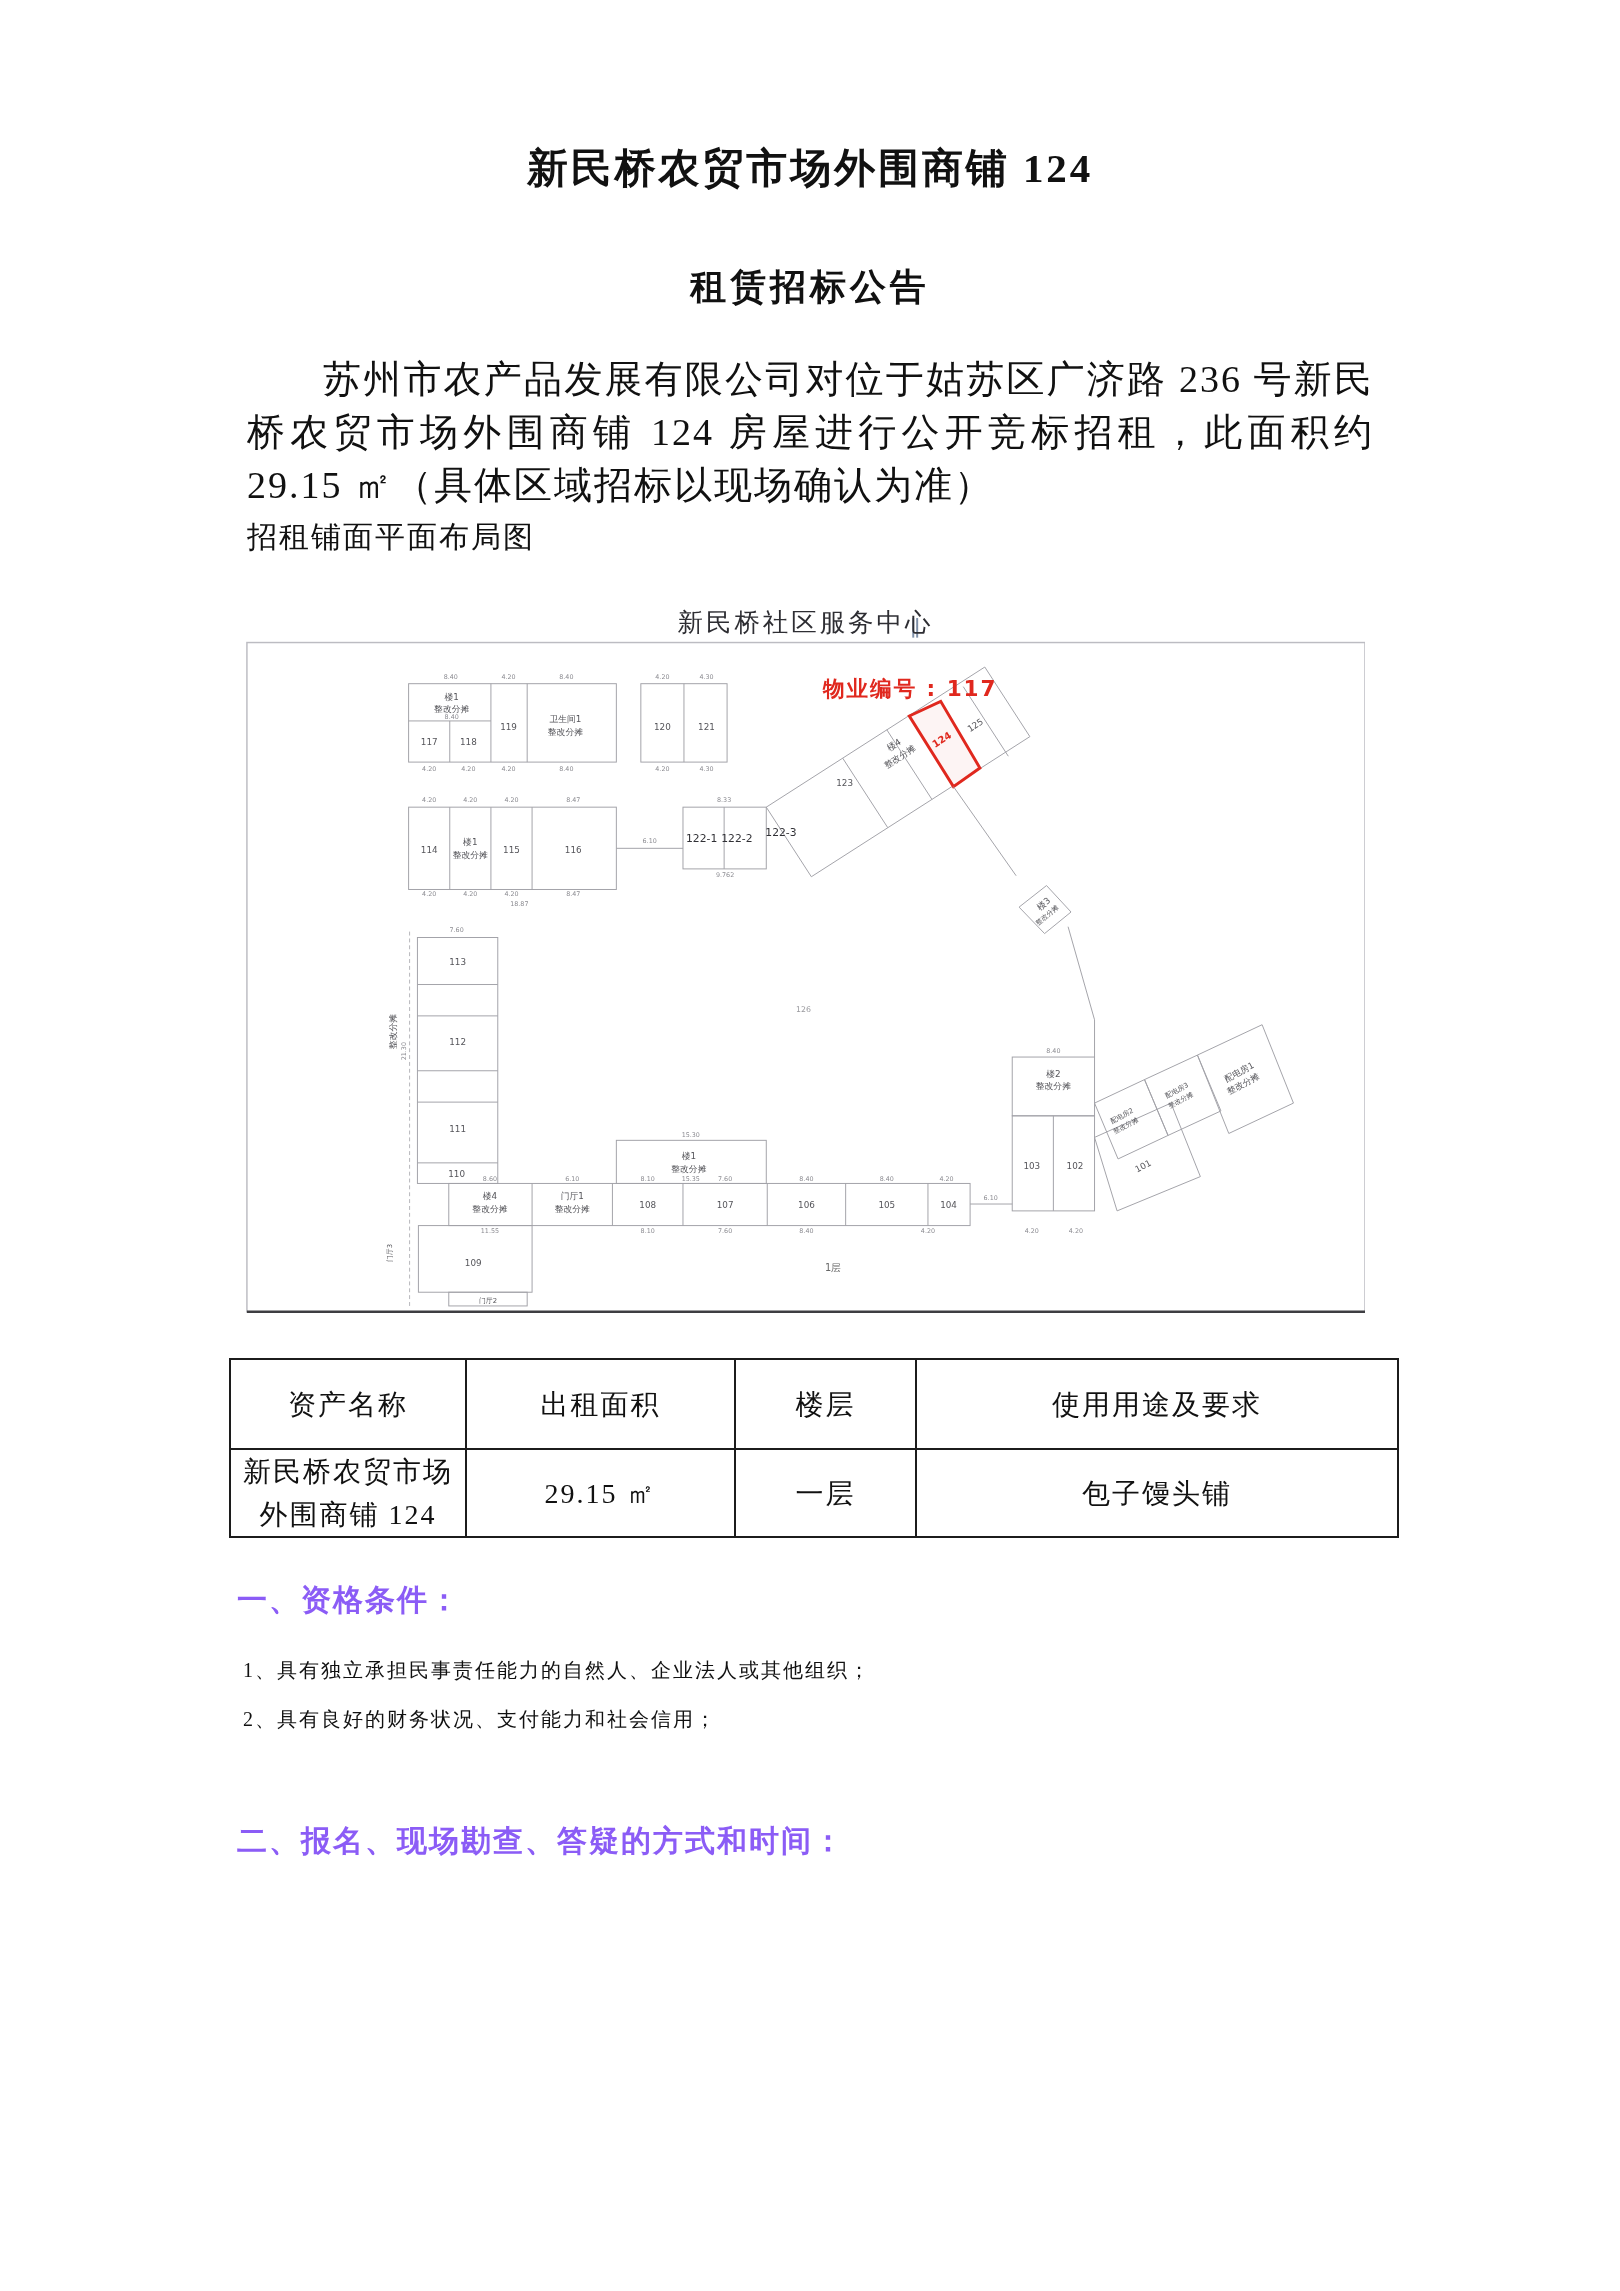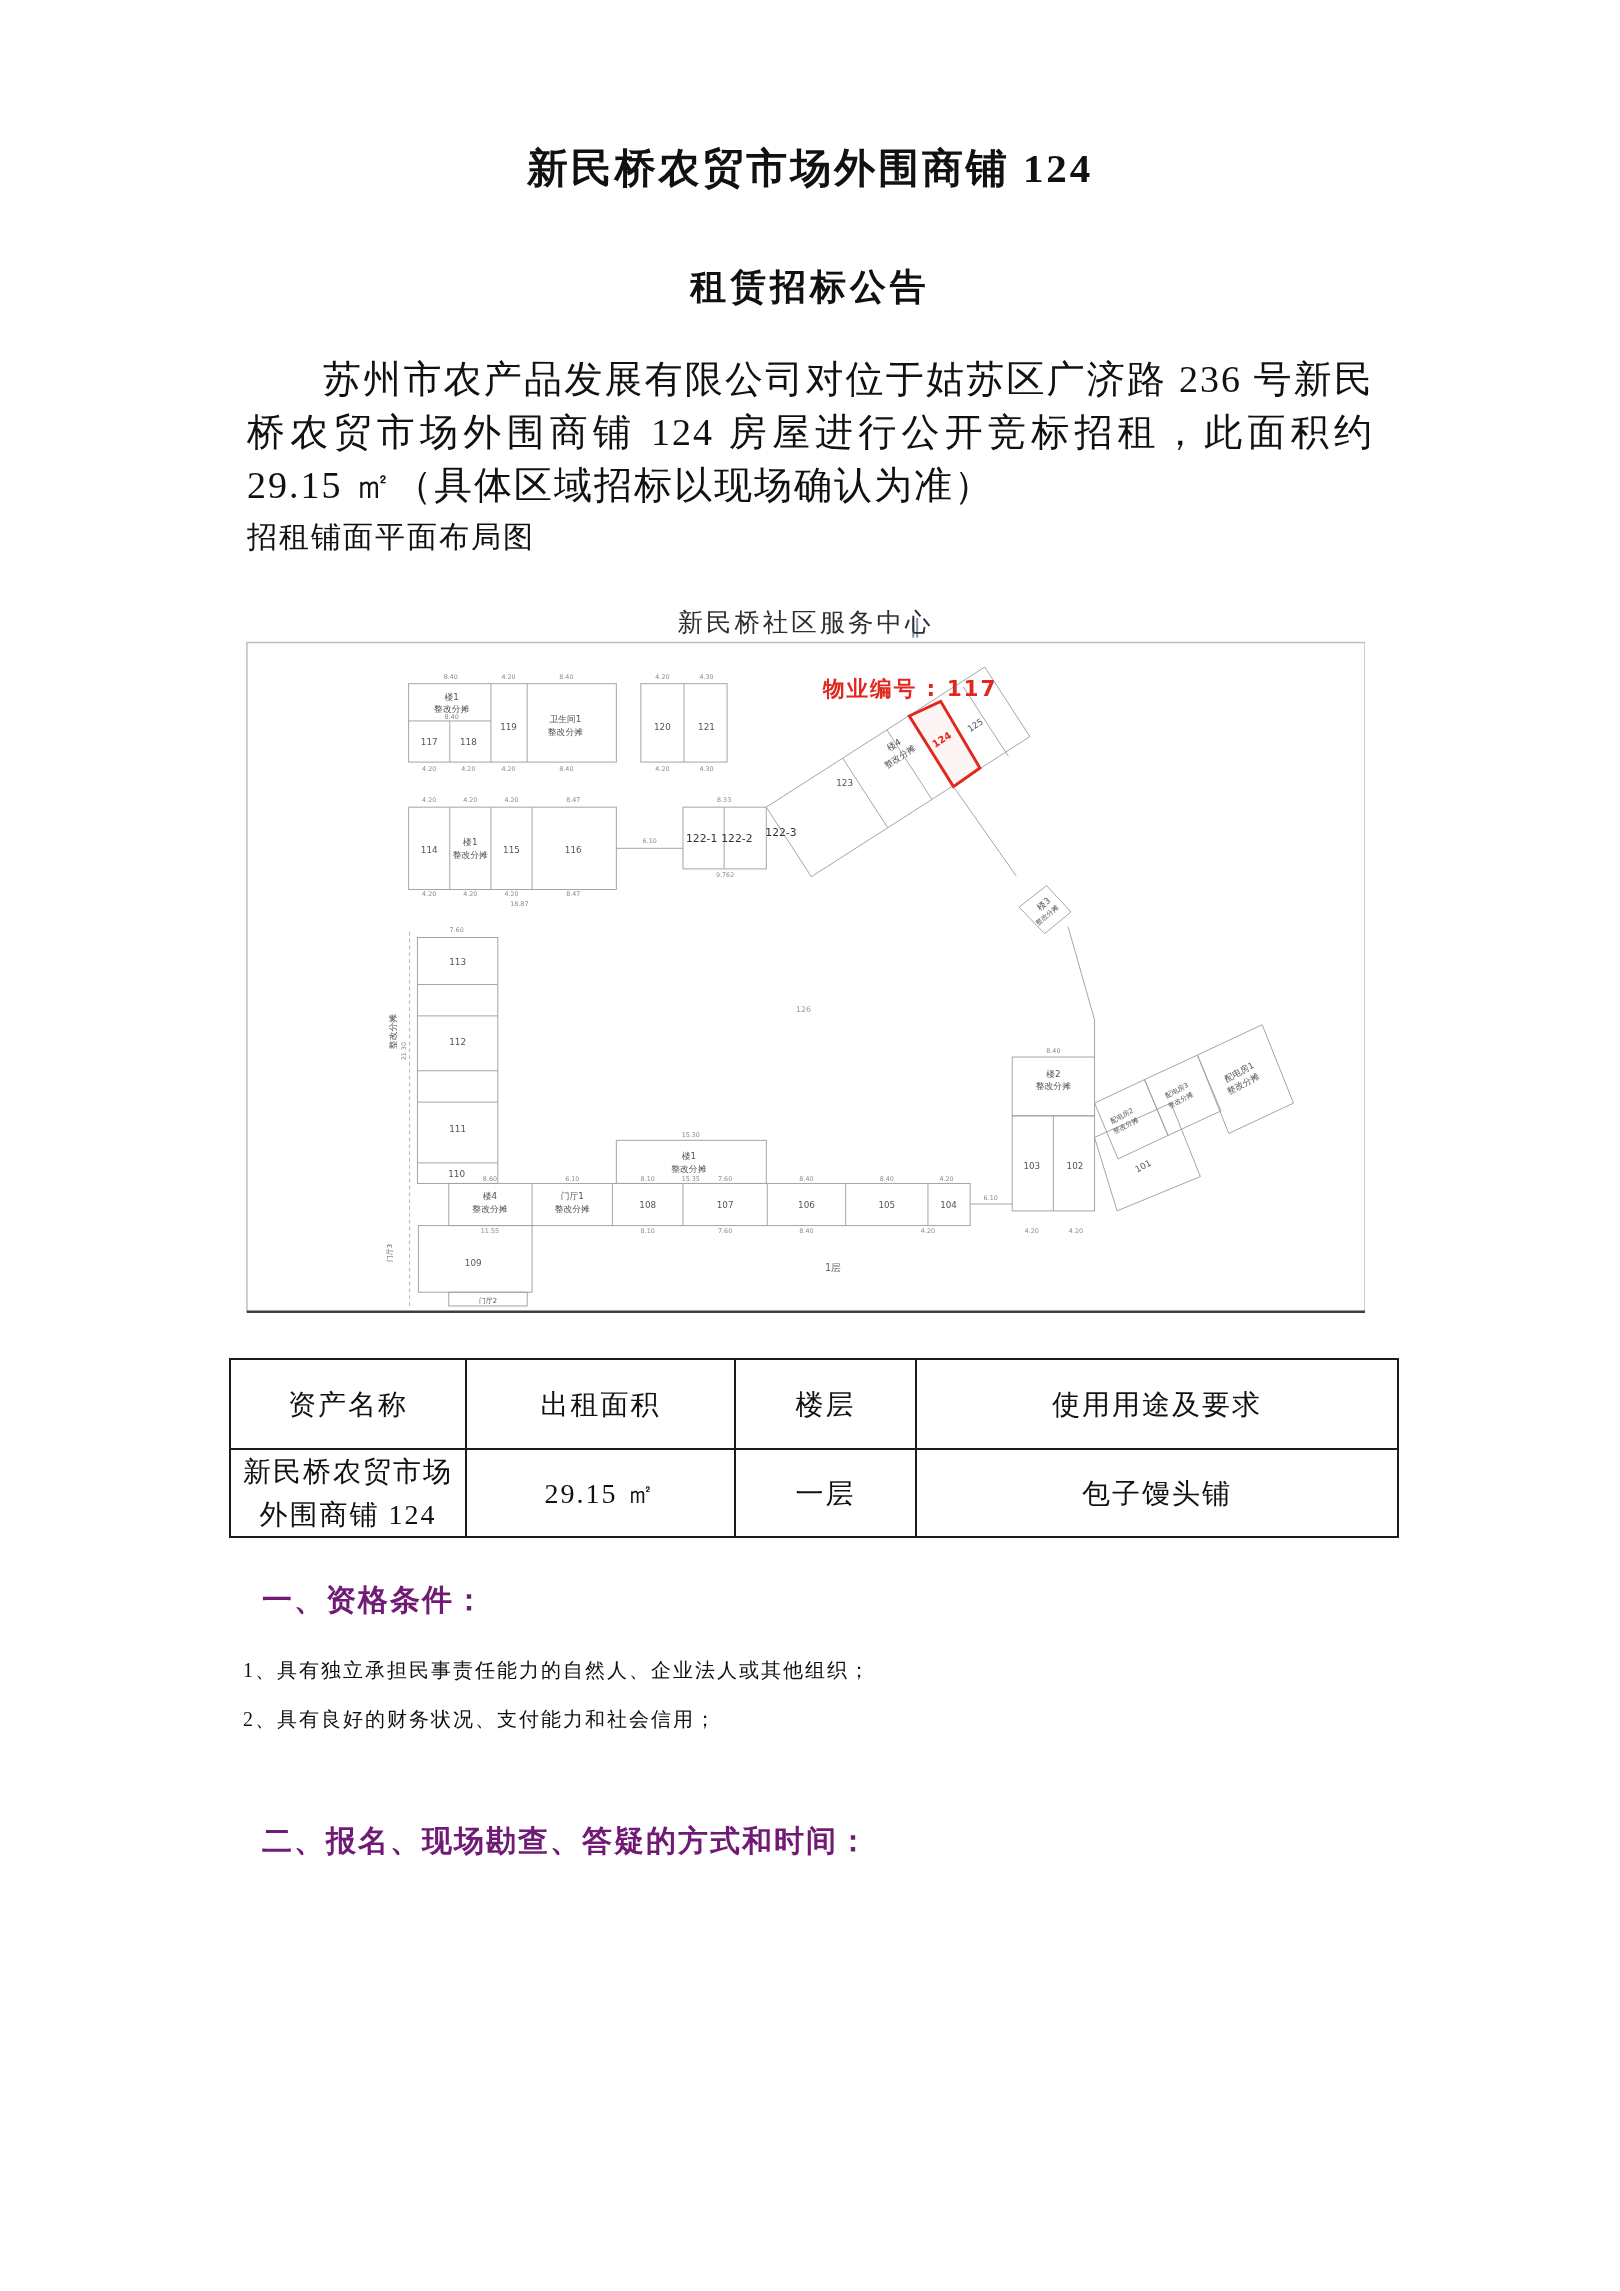--- a/index.html
+++ b/index.html
@@ -37,23 +37,23 @@
   .fd{font-size:8px;fill:#9a9a9f;text-anchor:middle;}
   .d{font-size:6.5px;fill:#8c8c92;text-anchor:middle;}
 
   table.asset{position:absolute;left:229px;top:1358px;width:1168px;border-collapse:collapse;
               table-layout:fixed;font-size:28px;}
   table.asset th,table.asset td{border:2px solid #1c1c1c;text-align:center;vertical-align:middle;
               font-weight:400;letter-spacing:2px;padding:0 3.9px;line-height:43px;margin-top:39px;}
   table.asset thead tr{height:90px;}
   table.asset tbody tr{height:88px;}
 
-  .sec-h{position:absolute;left:262px;margin:0;
+  .sec-h{position:absolute;left:237px;margin:0;
          font-family:"Liberation Sans","DejaVu Sans",sans-serif;
-         font-weight:700;font-size:30px;letter-spacing:2px;color:#701a75;}
+         font-weight:700;font-size:30px;letter-spacing:2px;color:#8b5cf6;}
   .sec1-h{top:1580px;}
   .sec2-h{top:1821px;}
   .items{position:absolute;left:243px;top:1646px;width:1137px;font-size:20px;letter-spacing:2px;}
   .items p{margin:0;line-height:49px;}
   .para2{position:absolute;left:247px;top:1896px;width:1127px;margin:0;
          font-size:30px;line-height:52px;letter-spacing:2px;text-align:justify;text-indent:2em;}
 </style>
 </head>
 <body>
 

